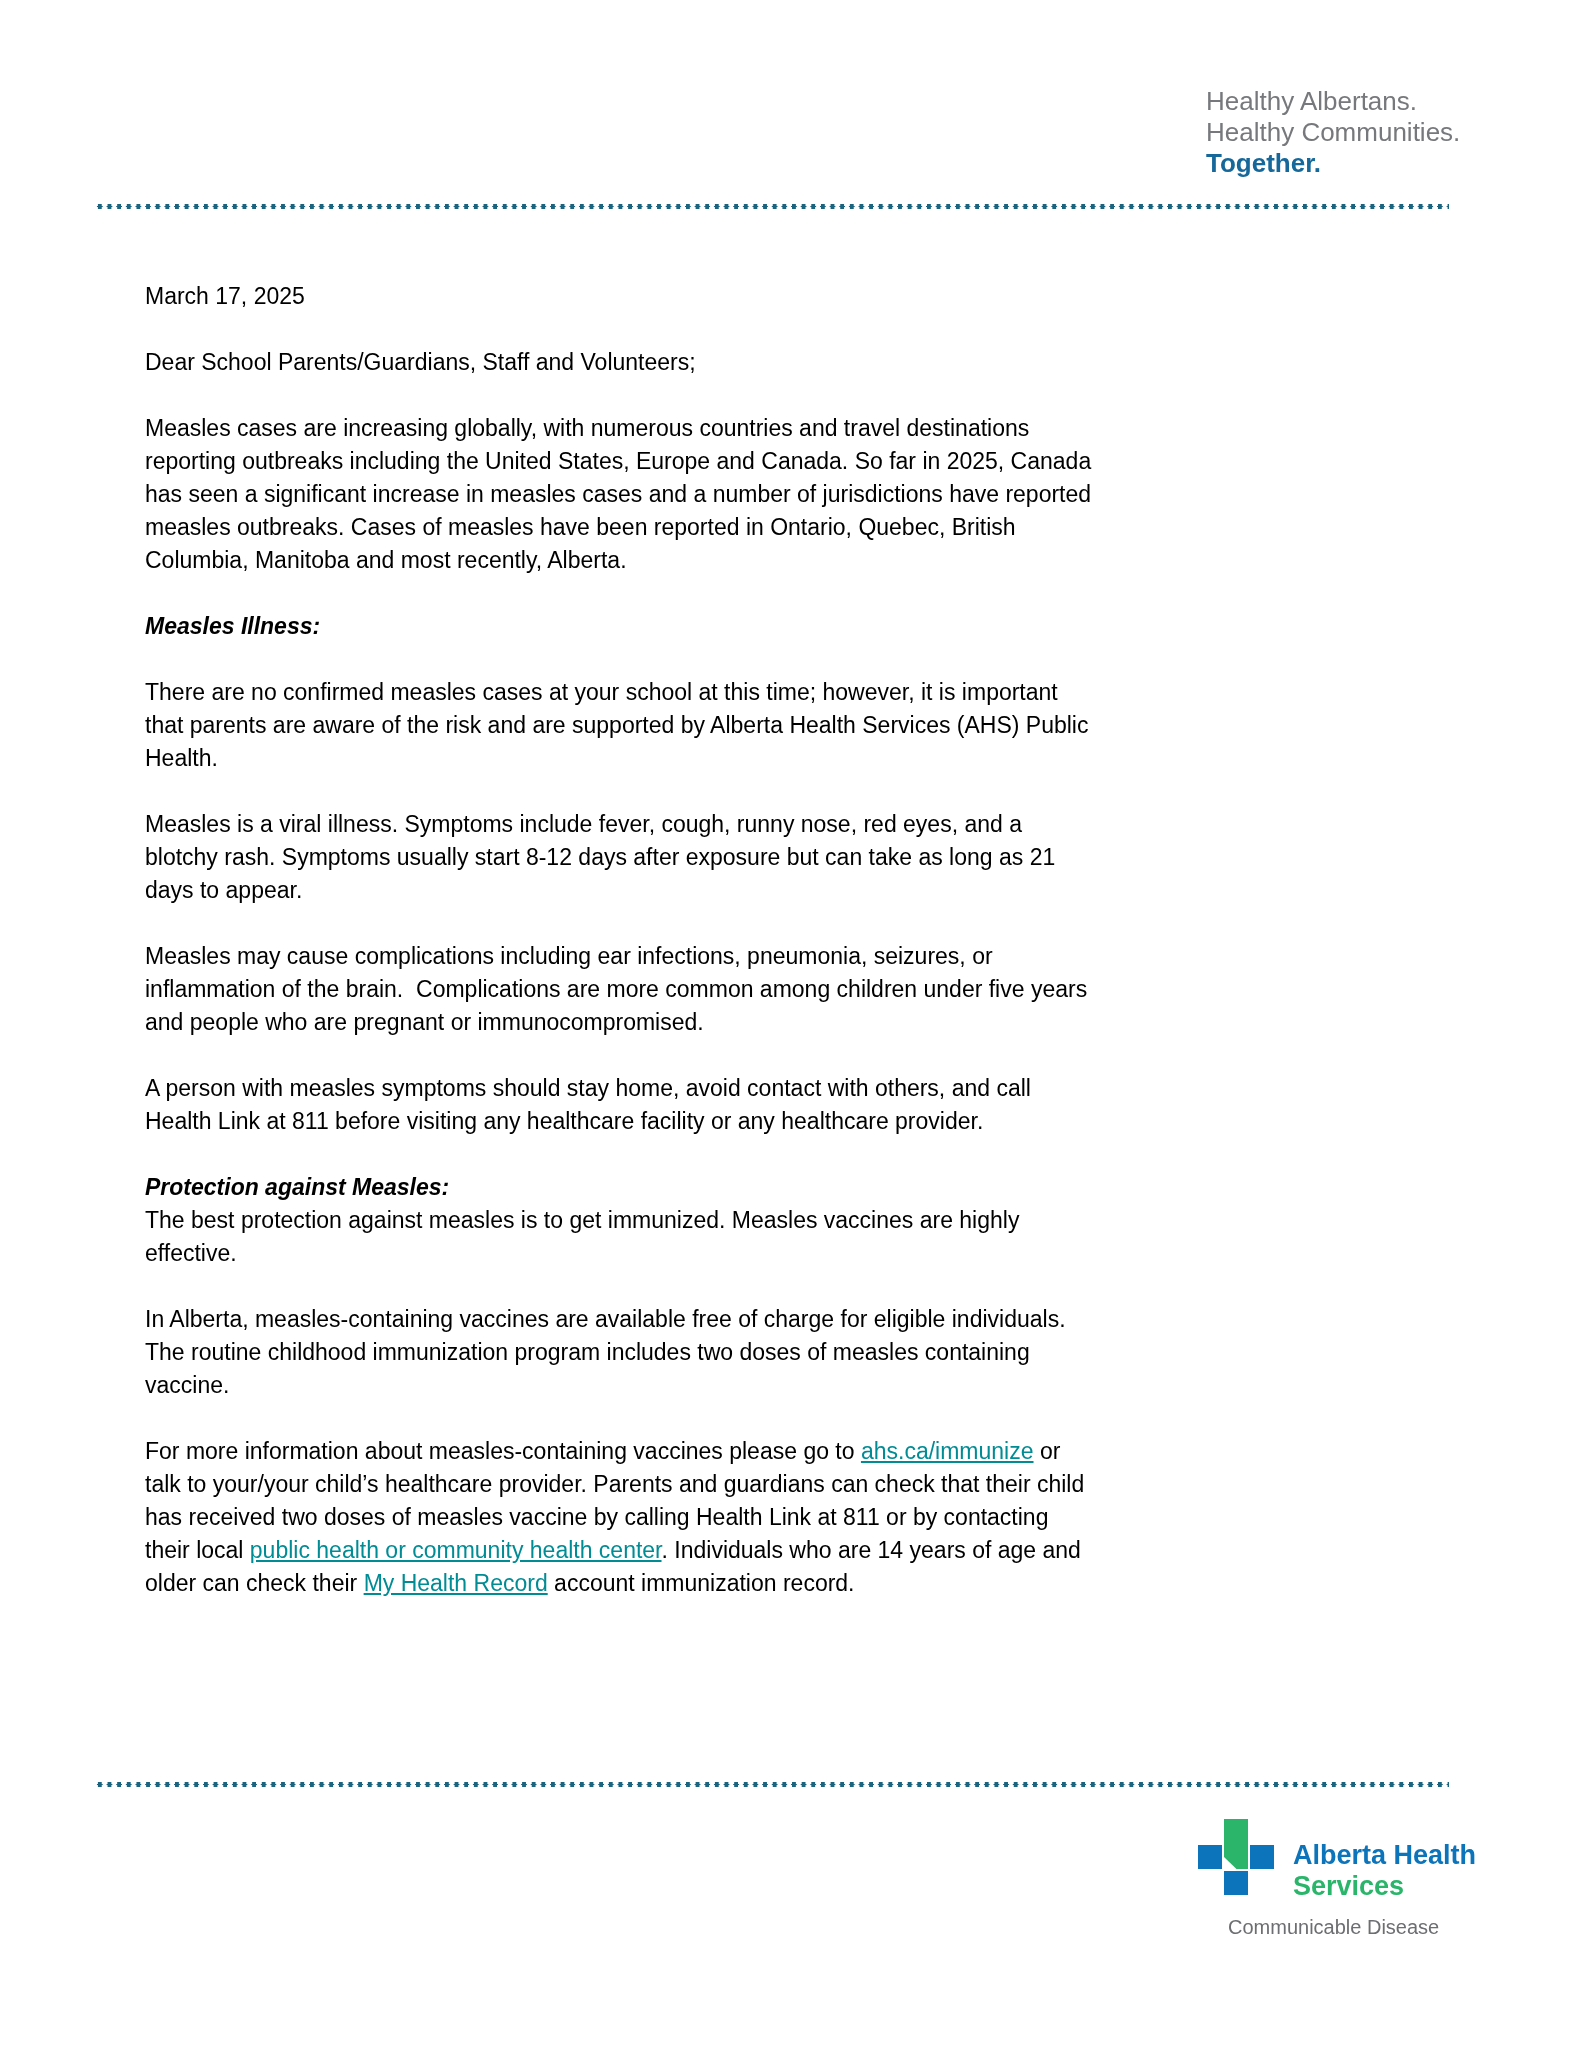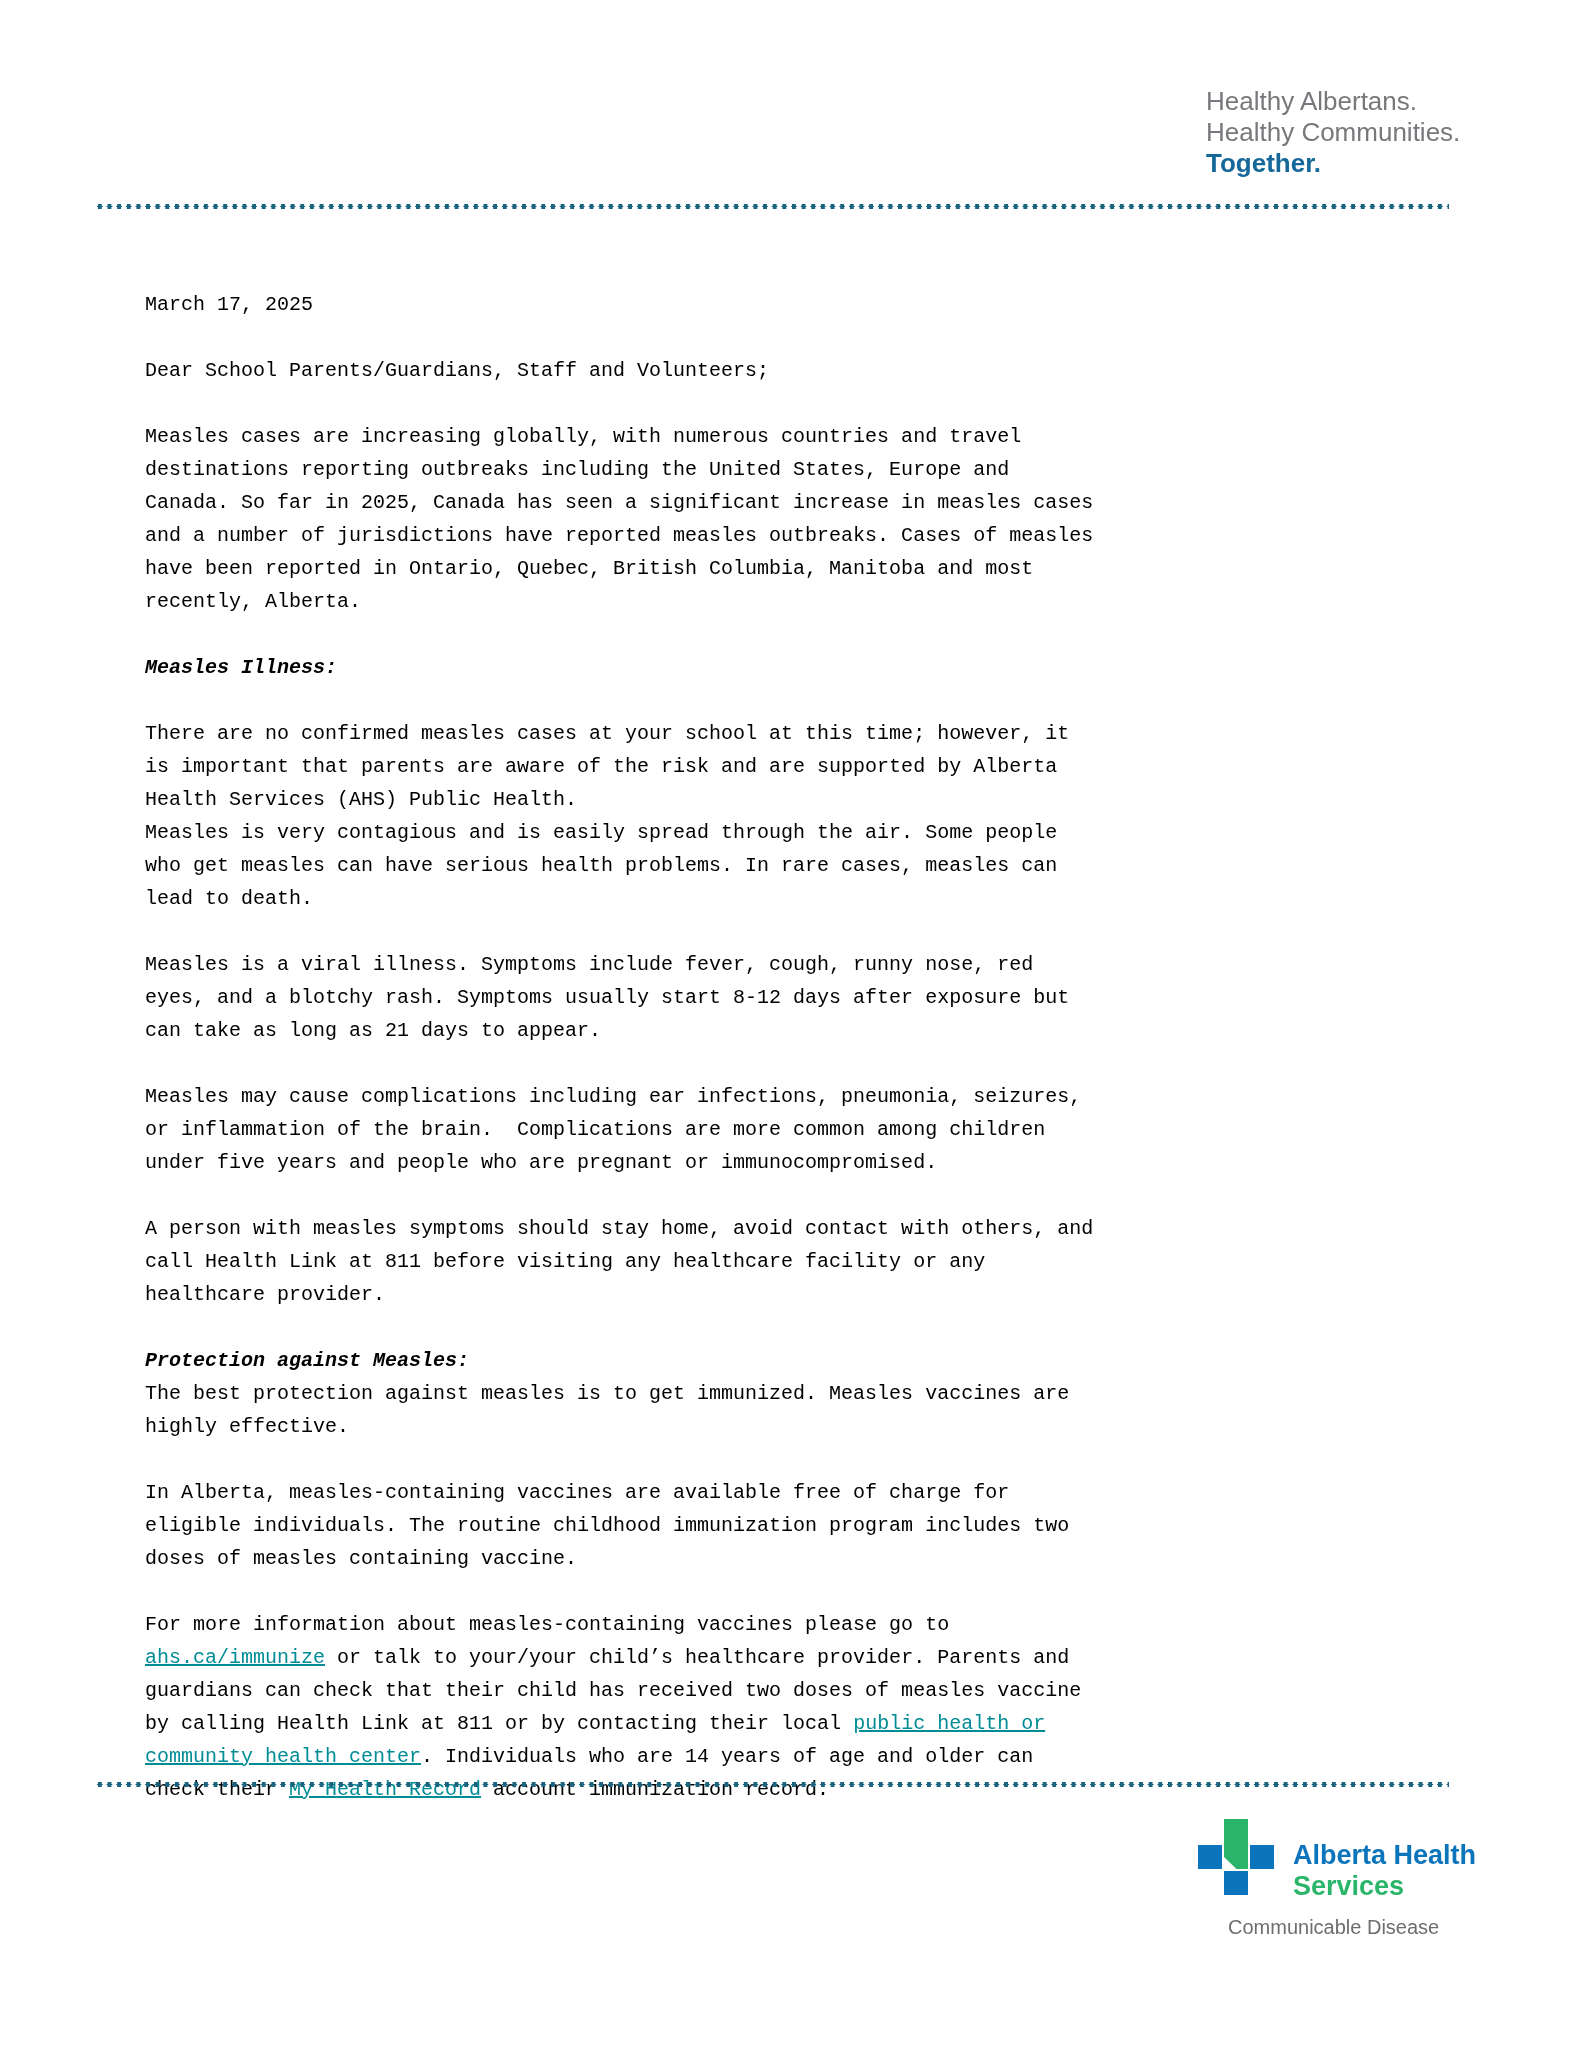--- a/index.html
+++ b/index.html
@@ -41,26 +41,25 @@
     background-size: 9.65px 9px;
     background-repeat: repeat-x;
   }
   .dotted-rule.top    { top: 202px; }
   .dotted-rule.bottom { top: 1780px; }
 
   
   .letter-body {
     position: absolute;
     left: 145px;
-    top: 288px;
+    top: 280px;
     width: 952px;
-    font-size: 20px;
+    font-size: 23px;
     line-height: 33px;
     color: #000000;
-    font-family: Liberation Mono, monospace;
   }
   .letter-body .para { margin: 33px 0 0 0; }
   .letter-body .para:first-child { margin-top: 0; }
   .letter-body .para.tight { margin-top: 0; }
   .letter-body .para.heading {
     font-weight: bold;
     font-style: italic;
   }
   .letter-link {
     color: var(--link-teal, #008C95);
@@ -120,21 +119,20 @@
   </div>
 
   <div class="dotted-rule top"></div>
 
   <div class="letter-body" id="letter-body">
       <p class="para">March 17, 2025</p>
       <p class="para">Dear School Parents/Guardians, Staff and Volunteers;</p>
       <p class="para">Measles cases are increasing globally, with numerous countries and travel destinations reporting outbreaks including the United States, Europe and Canada. So far in 2025, Canada has seen a significant increase in measles cases and a number of jurisdictions have reported measles outbreaks. Cases of measles have been reported in Ontario, Quebec, British Columbia, Manitoba and most recently, Alberta.</p>
       <p class="para heading">Measles Illness:</p>
       <p class="para">There are no confirmed measles cases at your school at this time; however, it is important that parents are aware of the risk and are supported by Alberta Health Services (AHS) Public Health.</p>
-      <p class="para tight">Measles is very contagious and is easily spread through the air. Some people who get measles can have serious health problems. In rare cases, measles can lead to death.</p>
       <p class="para">Measles is a viral illness. Symptoms include fever, cough, runny nose, red eyes, and a blotchy rash. Symptoms usually start 8-12 days after exposure but can take as long as 21 days to appear.</p>
       <p class="para">Measles may cause complications including ear infections, pneumonia, seizures, or inflammation of the brain.&nbsp; Complications are more common among children under five years and people who are pregnant or immunocompromised.</p>
       <p class="para">A person with measles symptoms should stay home, avoid contact with others, and call Health Link at 811 before visiting any healthcare facility or any healthcare provider.</p>
       <p class="para heading">Protection against Measles:</p>
       <p class="para tight">The best protection against measles is to get immunized. Measles vaccines are highly effective.</p>
       <p class="para">In Alberta, measles-containing vaccines are available free of charge for eligible individuals. The routine childhood immunization program includes two doses of measles containing vaccine.</p>
       <p class="para"><span>For more information about measles-containing vaccines please go to </span><a class="letter-link">ahs.ca/immunize</a><span> or talk to your/your child’s healthcare provider. Parents and guardians can check that their child has received two doses of measles vaccine by calling Health Link at 811 or by contacting their local </span><a class="letter-link">public health or community health center</a><span>. Individuals who are 14 years of age and older can check their </span><a class="letter-link">My Health Record</a><span> account immunization record.</span></p>
     </div>
 
   <div class="dotted-rule bottom"></div>

